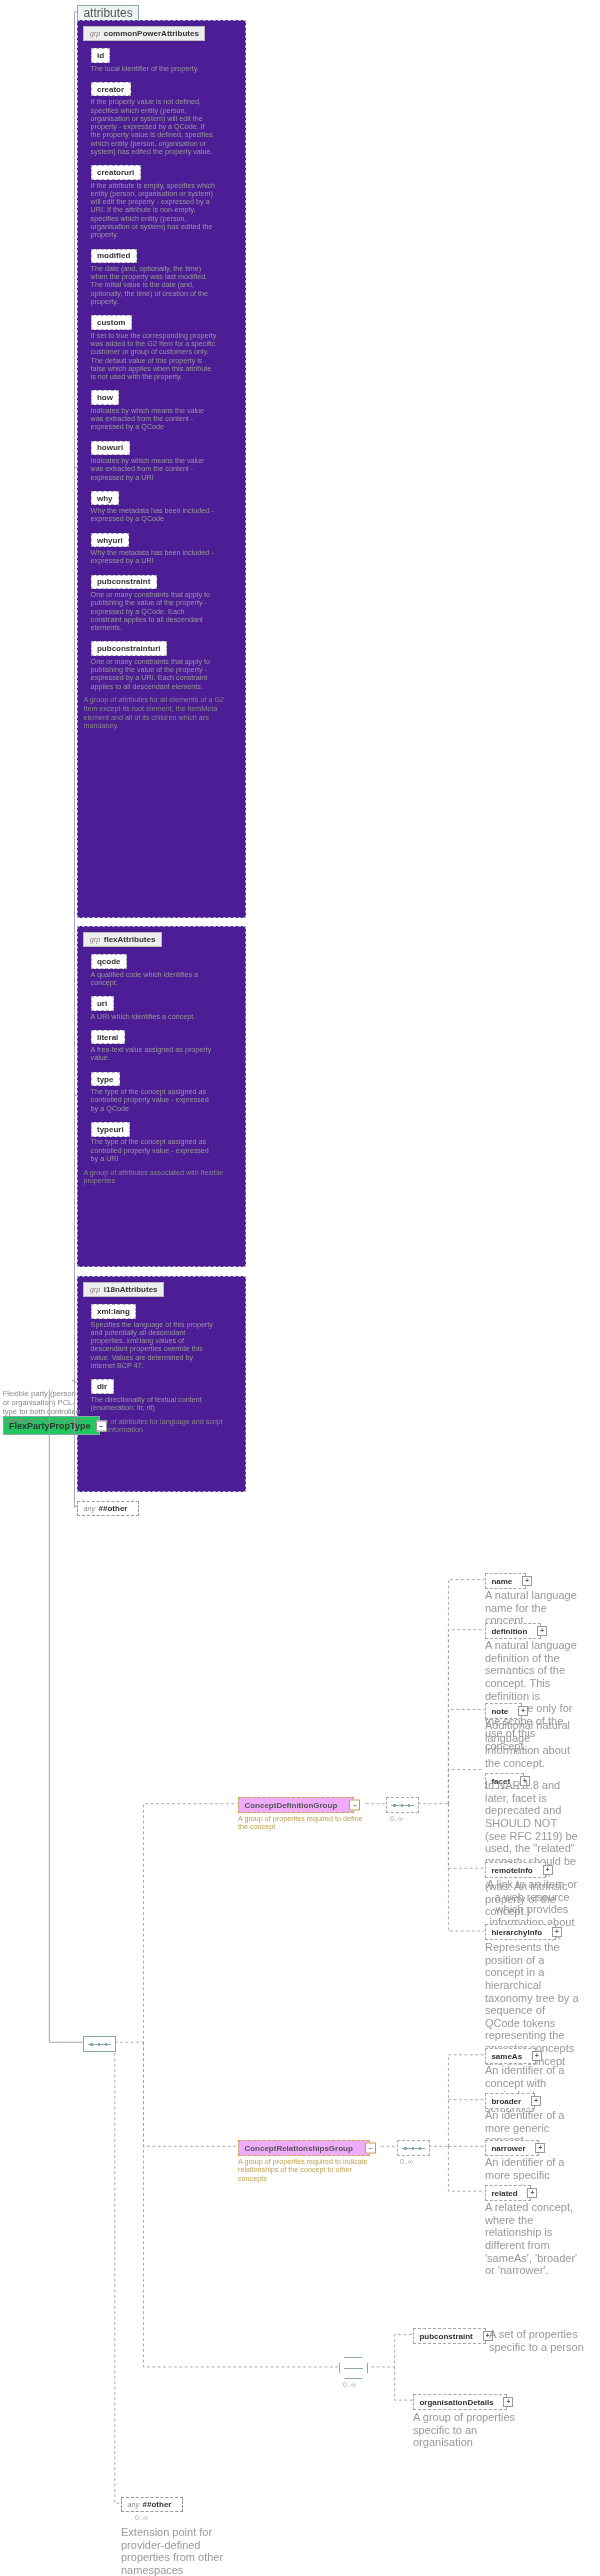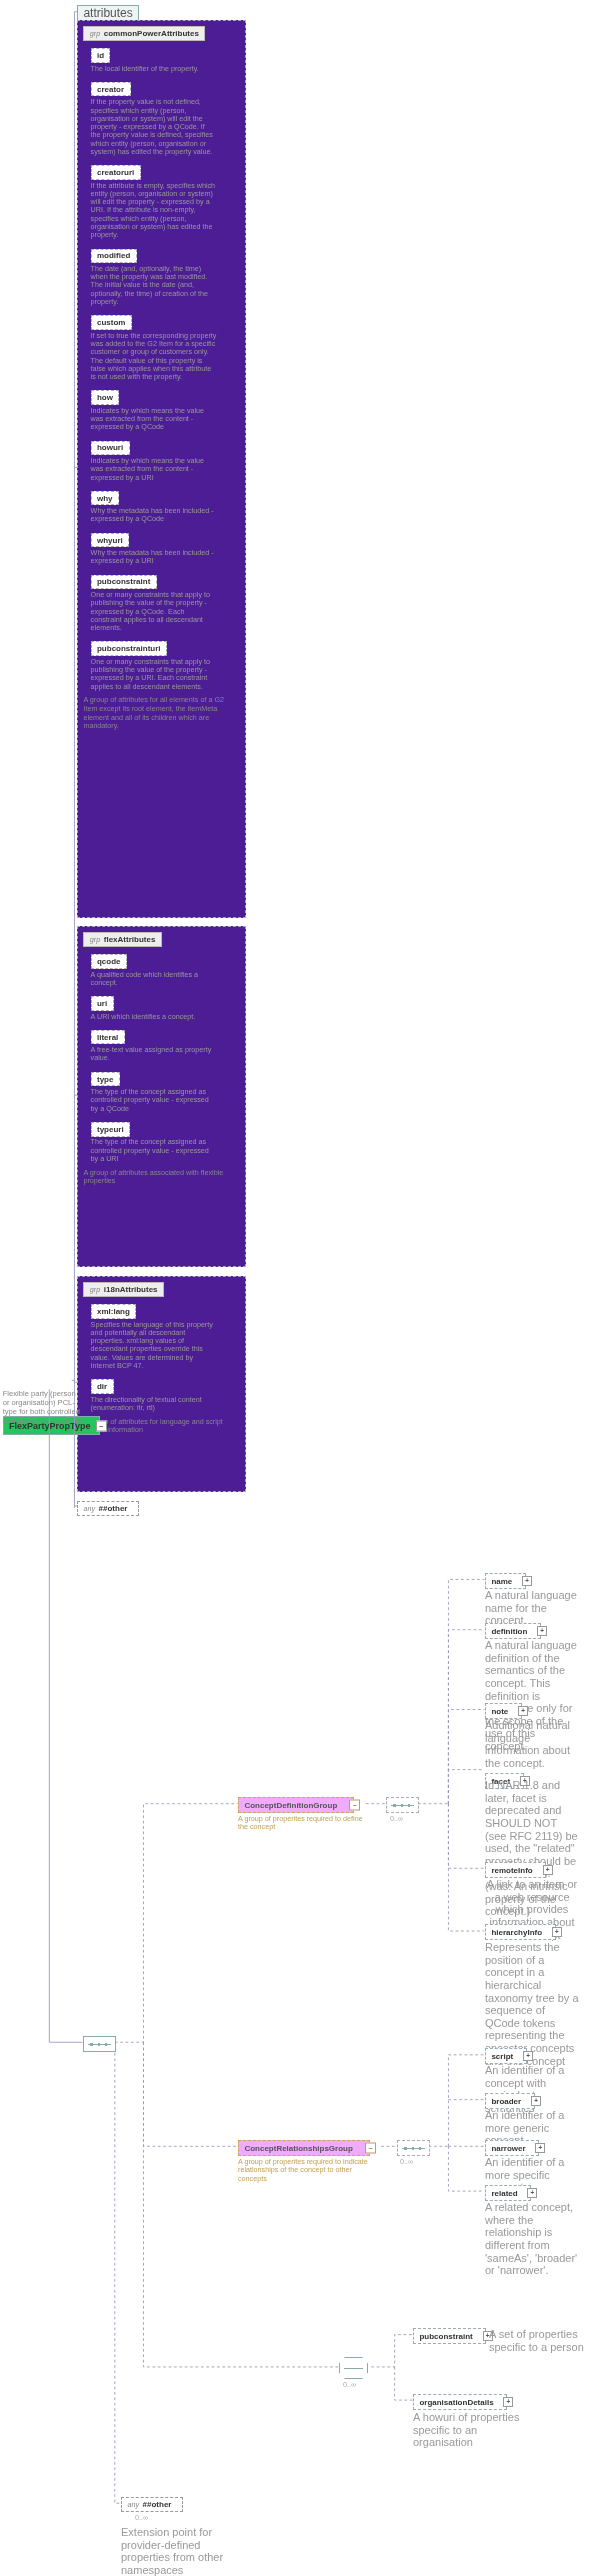--- a/index.html
+++ b/index.html
@@ -229,40 +229,40 @@
     <span class="plus">−</span>
   </div>
   <div class="mgroup-desc" style="left:238px; top:2158px;">A group of properites required to indicate relationships of the concept to other concepts</div>
   <div class="seq dashed" style="left:397px; top:2140px;">
     <span class="d1"></span>
       <span class="d2"></span>
       <span class="d3"></span>
   </div>
   <div class="card" style="left:400px; top:2157px;">0..∞</div>
 
-  <div class="child-box dashed" style="left:485px; top:2048px;"><span>script</span><span class="plus">+</span></div>
+  <div class="child-box dashed" style="left:485px; top:2048px;"><span>sameAs</span><span class="plus">+</span></div>
   <div class="child-desc" style="left:485px; top:2064px;">An identifier of a concept with equivalent semantics</div>
 
   <div class="child-box dashed" style="left:485px; top:2093px;"><span>broader</span><span class="plus">+</span></div>
   <div class="child-desc" style="left:485px; top:2109px;">An identifier of a more generic concept.</div>
 
   <div class="child-box dashed" style="left:485px; top:2140px;"><span>narrower</span><span class="plus">+</span></div>
   <div class="child-desc" style="left:485px; top:2156px;">An identifier of a more specific concept.</div>
 
   <div class="child-box dashed" style="left:485px; top:2185px;"><span>related</span><span class="plus">+</span></div>
   <div class="child-desc" style="left:485px; top:2201px;">A related concept, where the relationship is different from 'sameAs', 'broader' or 'narrower'.</div>
 
   <div class="seq oct" style="left:339px; top:2357px;"></div>
   <div class="card" style="left:343px; top:2380px;">0..∞</div>
 
   <div class="child-box dashed" style="left:413px; top:2328px;"><span>pubconstraint</span><span class="plus">+</span></div>
   <div class="child-desc" style="left:489px; top:2328px; max-width:99px;">A set of properties specific to a person</div>
 
   <div class="child-box dashed" style="left:413px; top:2394px;"><span>organisationDetails</span><span class="plus">+</span></div>
-  <div class="child-desc" style="left:413px; top:2411px; max-width:126px;">A howuri of properties specific to an organisation</div>
+  <div class="child-desc" style="left:413px; top:2411px; max-width:126px;">A group of properties specific to an organisation</div>
 
   <div class="any-box" style="left:121px; top:2497px;">
     <span class="lab">any</span><b>##other</b>
   </div>
   <div class="card" style="left:135px; top:2513px;">0..∞</div>
   <div class="child-desc" style="left:121px; top:2526px; max-width:117px;">Extension point for provider-defined properties from other namespaces</div>
 
 </div>
 
 

